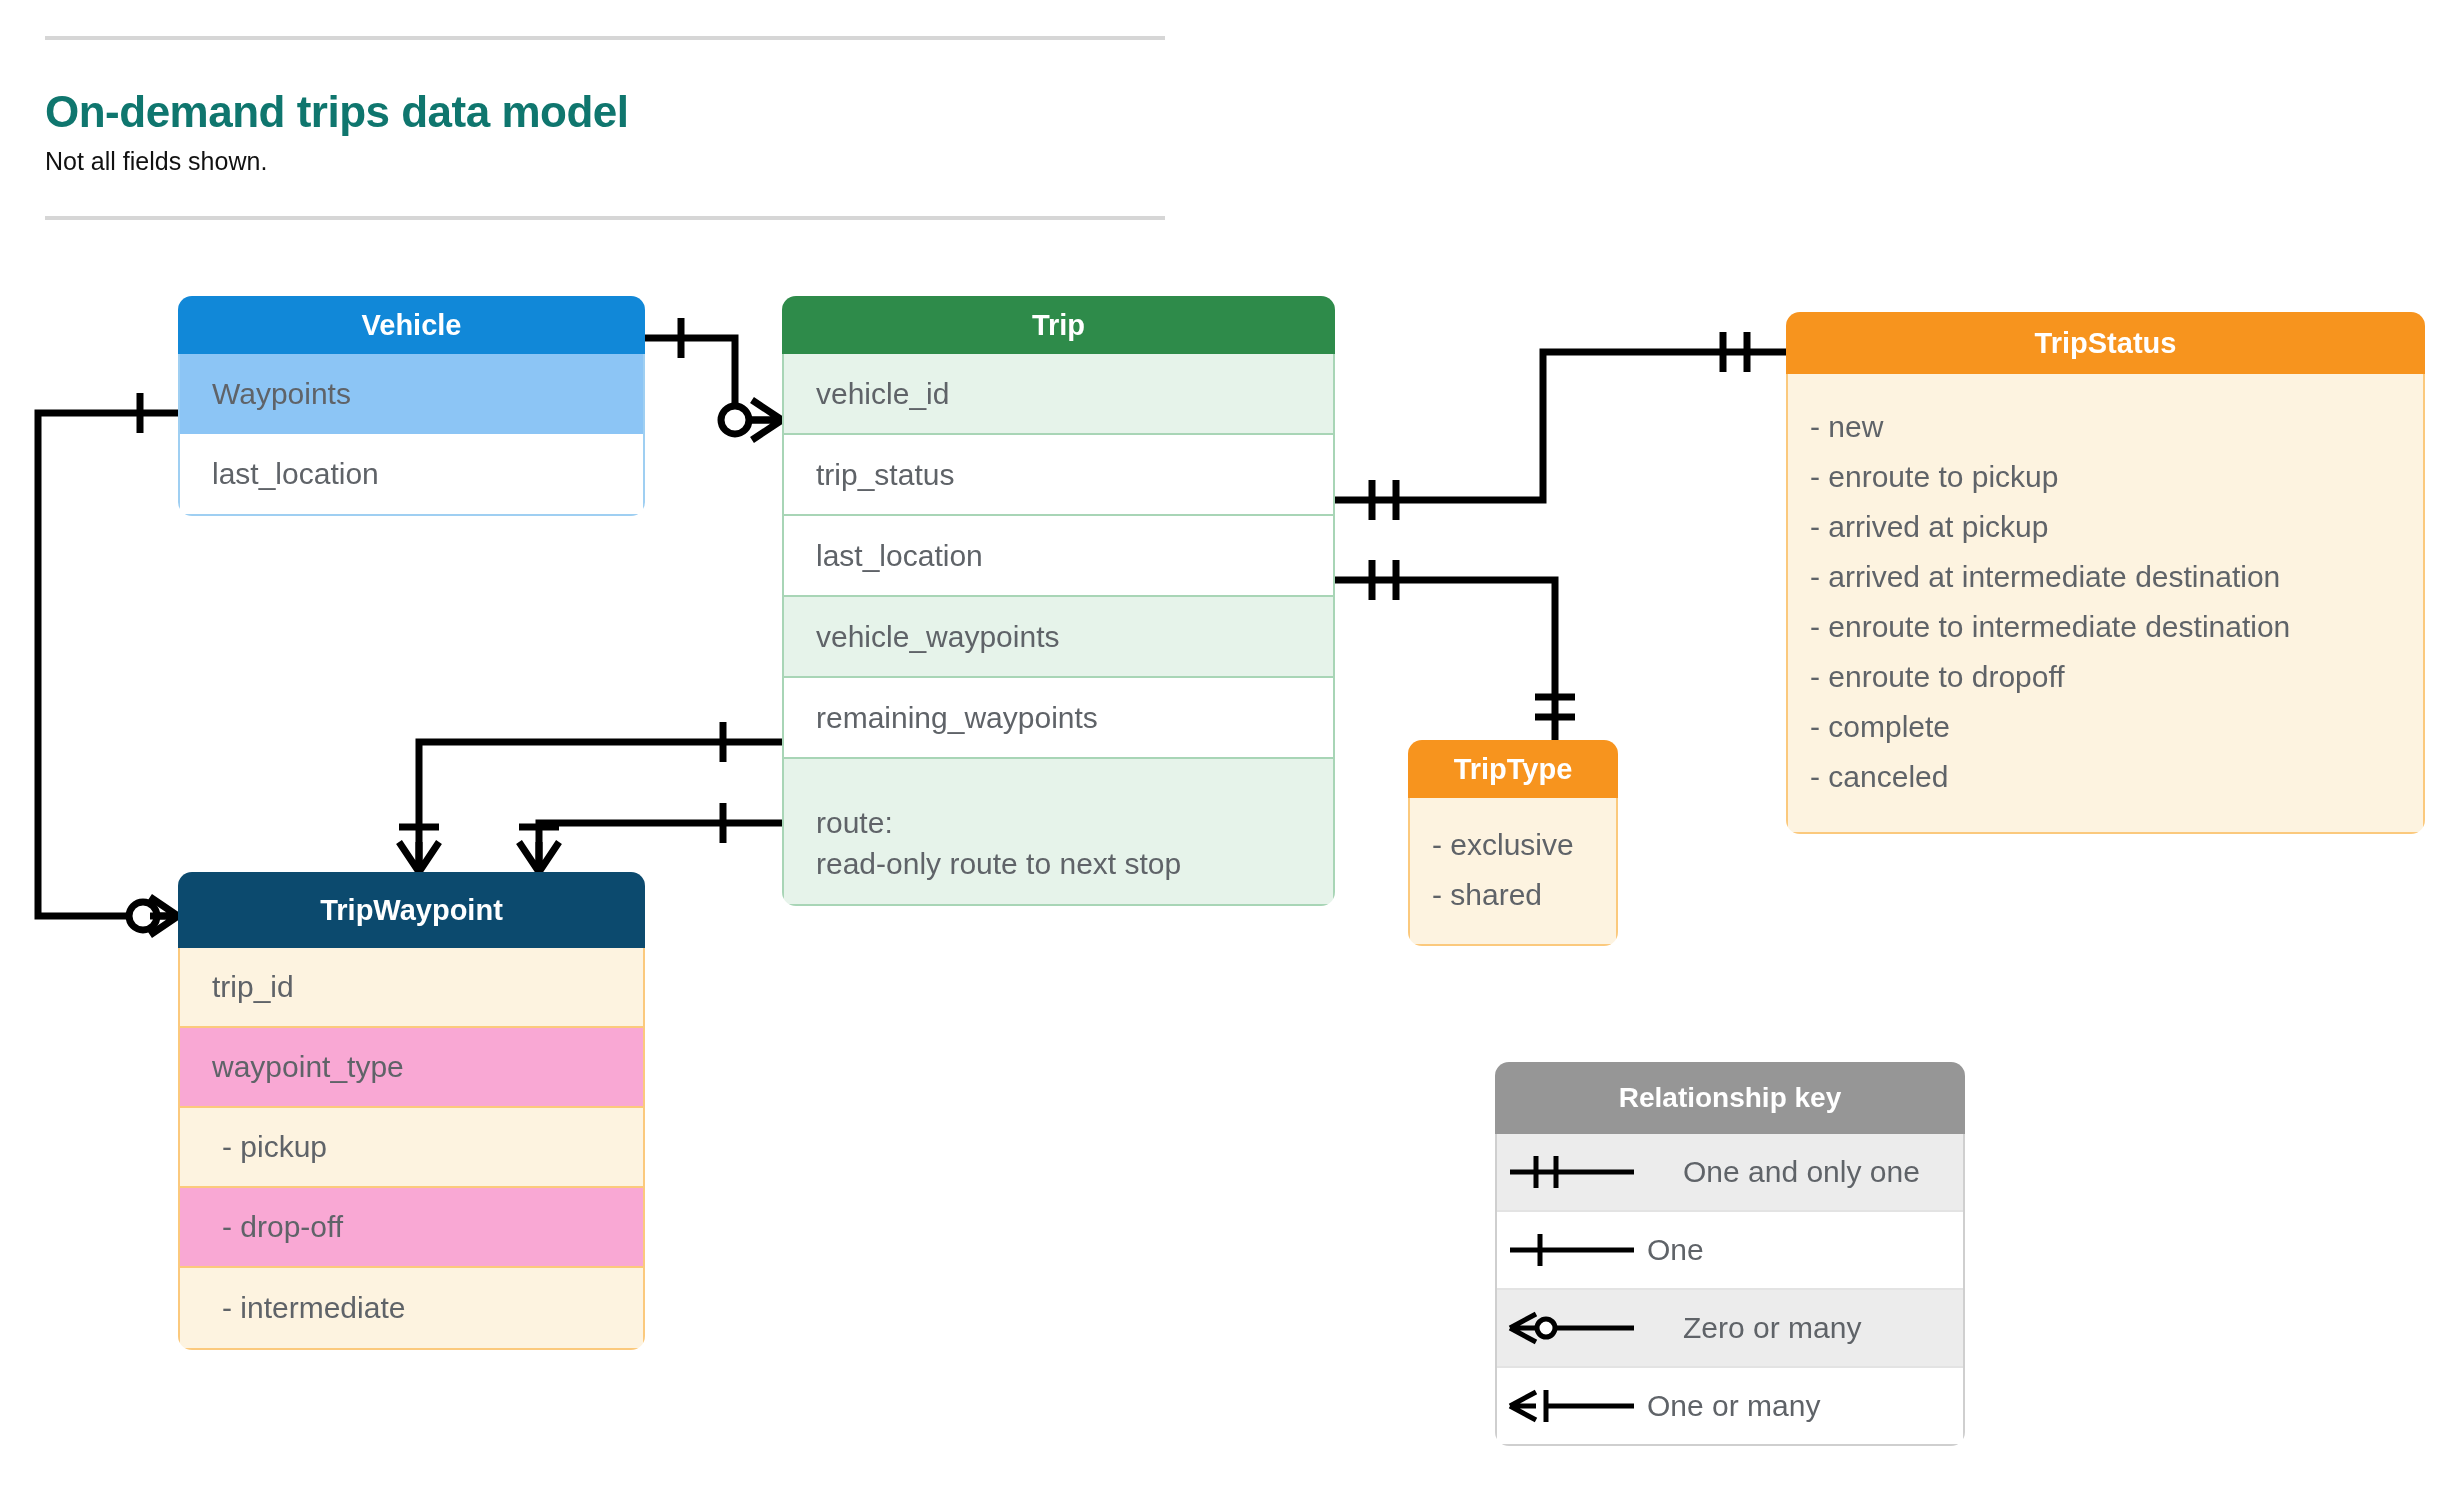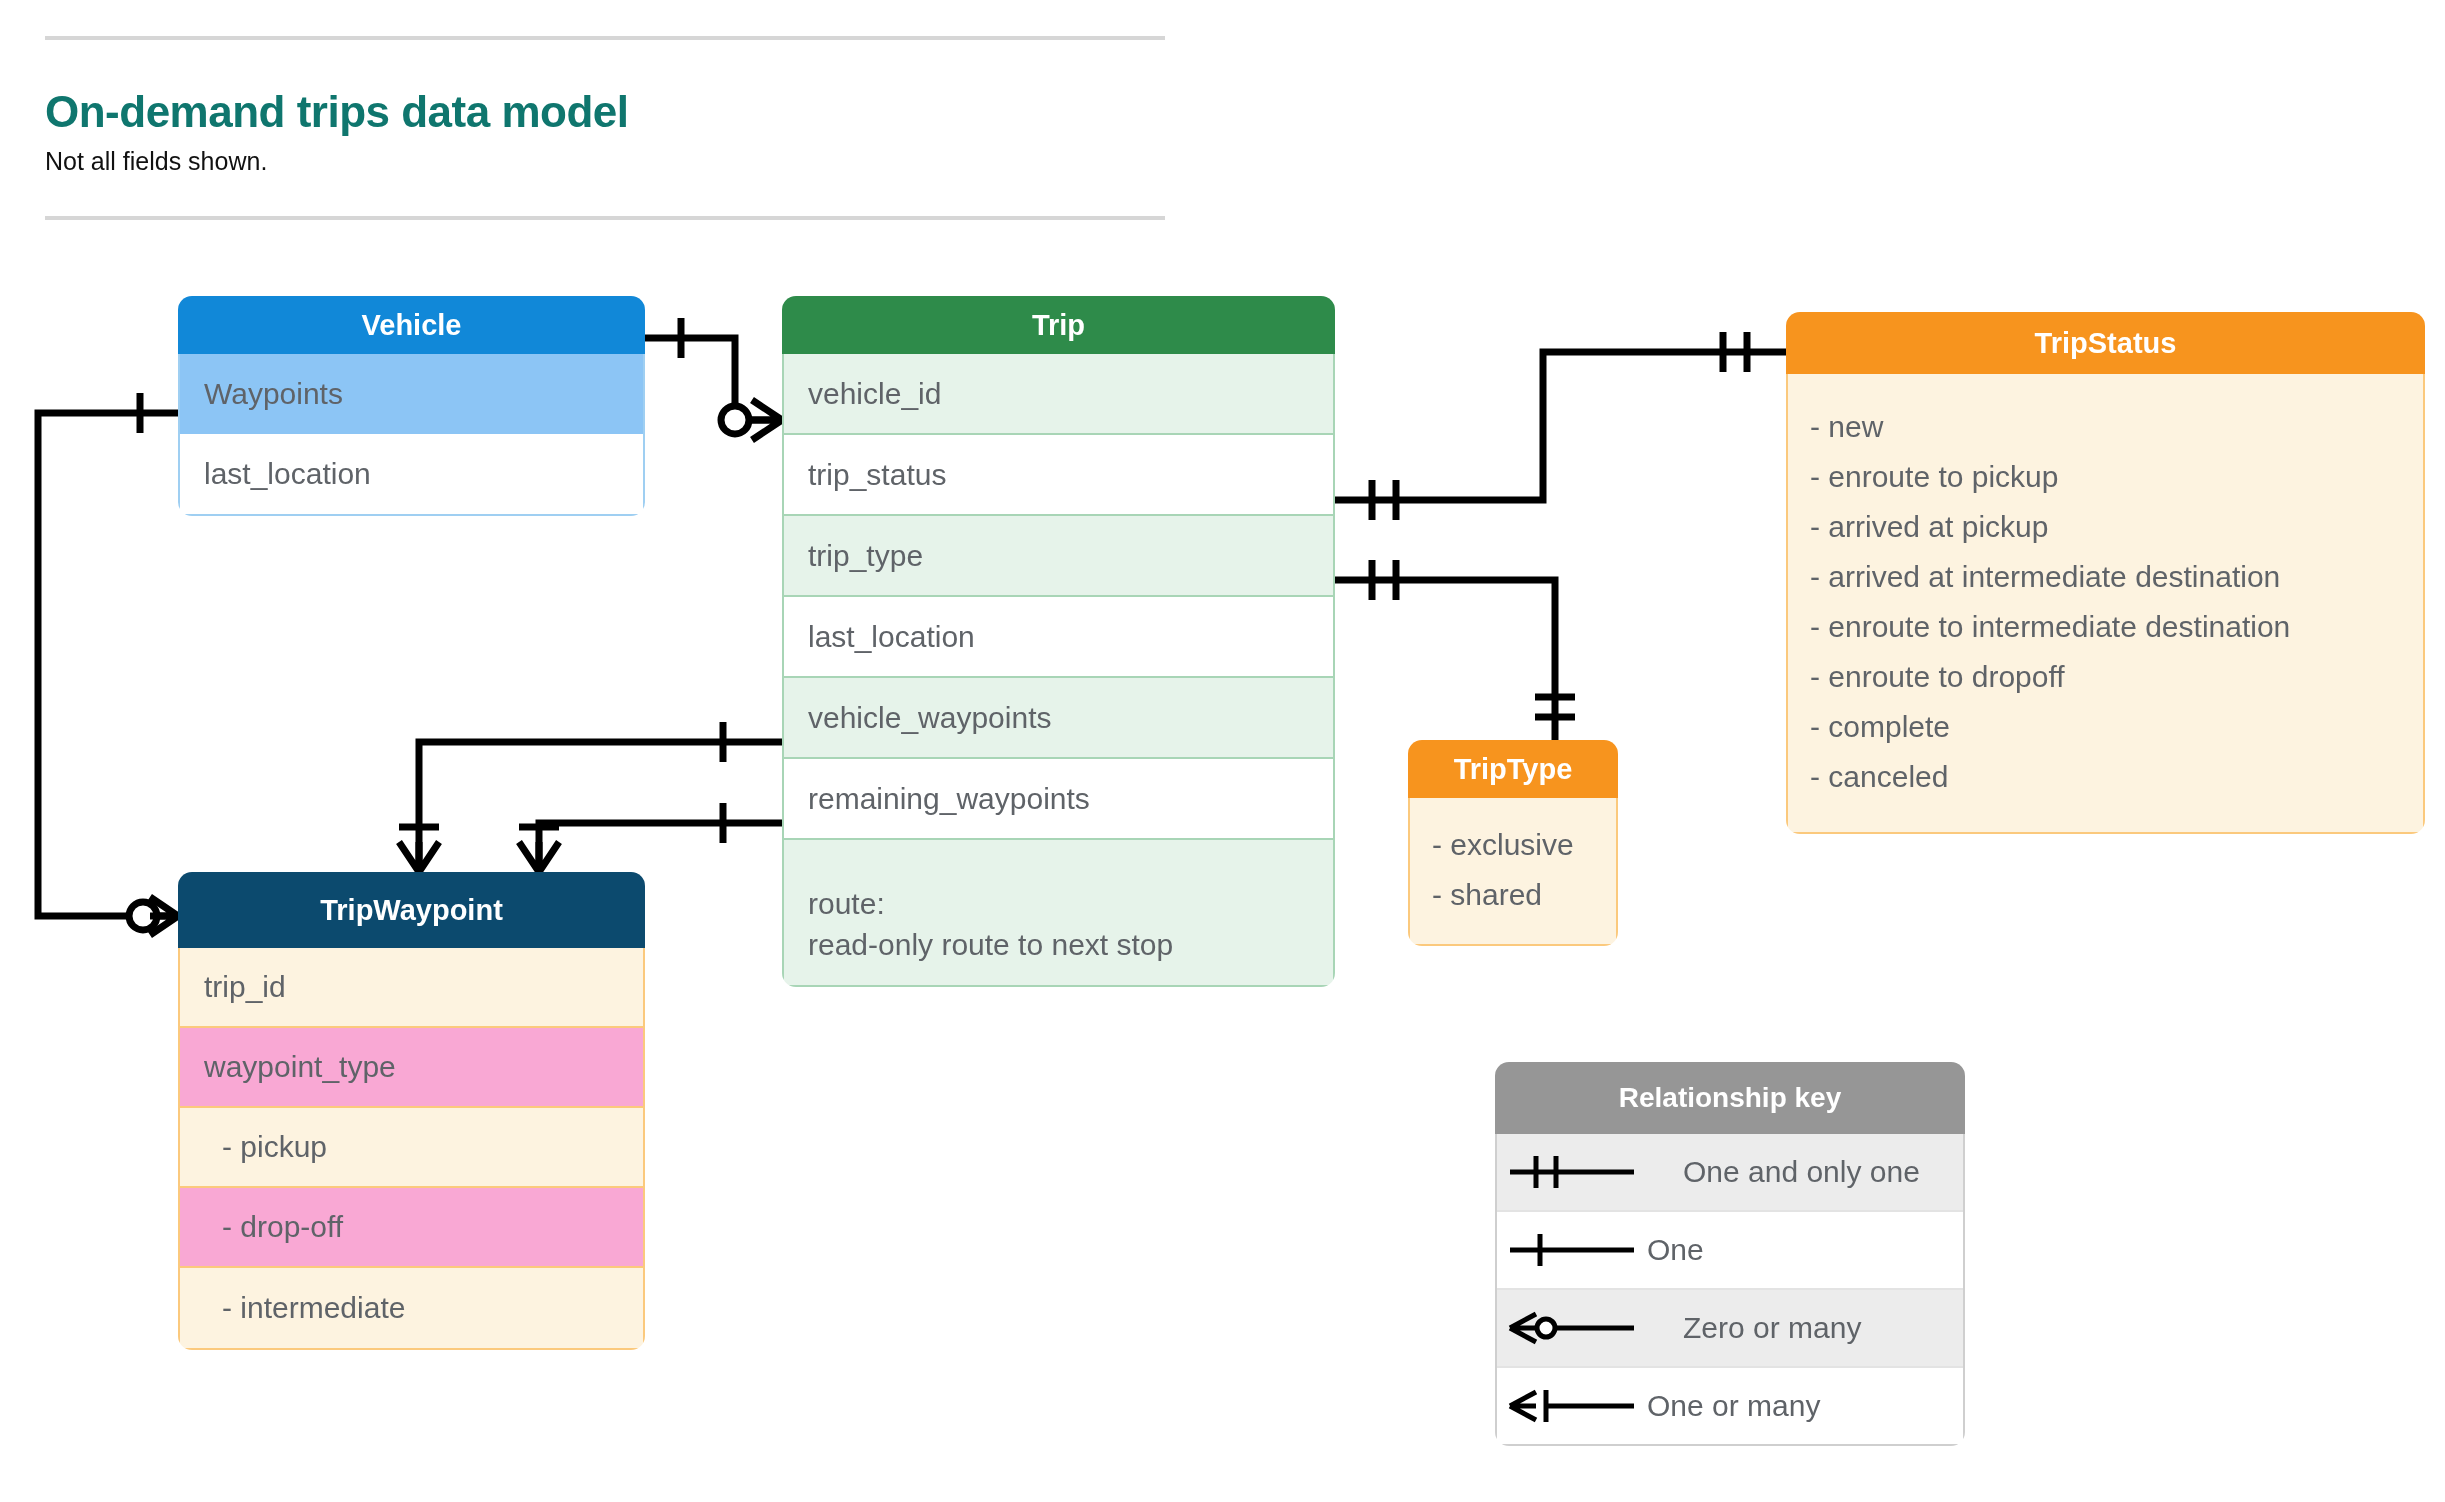--- a/index.html
+++ b/index.html
@@ -64,21 +64,21 @@
     justify-content: center;
   }
   .entity-body {
     box-sizing: border-box;
   }
   .field-row {
     box-sizing: border-box;
     display: flex;
     align-items: center;
     font-size: 30px;
-    padding-left: 24px;
+    padding-left: 32px;
     color: #5f6368;
   }
 
   
   #entity-vehicle {
     left: 178px;
     top: 296px;
     width: 467px;
   }
   #entity-vehicle .entity-header {
@@ -310,21 +310,20 @@
     <div class="field-row alt">Waypoints</div>
     <div class="field-row plain">last_location</div>
   </div>
 </div>
 
 <div class="entity" id="entity-trip">
   <div class="entity-header">Trip</div>
   <div class="entity-body">
     <div class="field-row alt">vehicle_id</div>
     <div class="field-row plain">trip_status</div>
-    <div class="field-row alt">trip_type</div>
     <div class="field-row plain">last_location</div>
     <div class="field-row alt">vehicle_waypoints</div>
     <div class="field-row plain">remaining_waypoints</div>
     <div class="field-row alt tall">
       <span class="sub-line">route:</span>
       <span class="sub-line">read-only route to next stop</span>
     </div>
   </div>
 </div>
 

